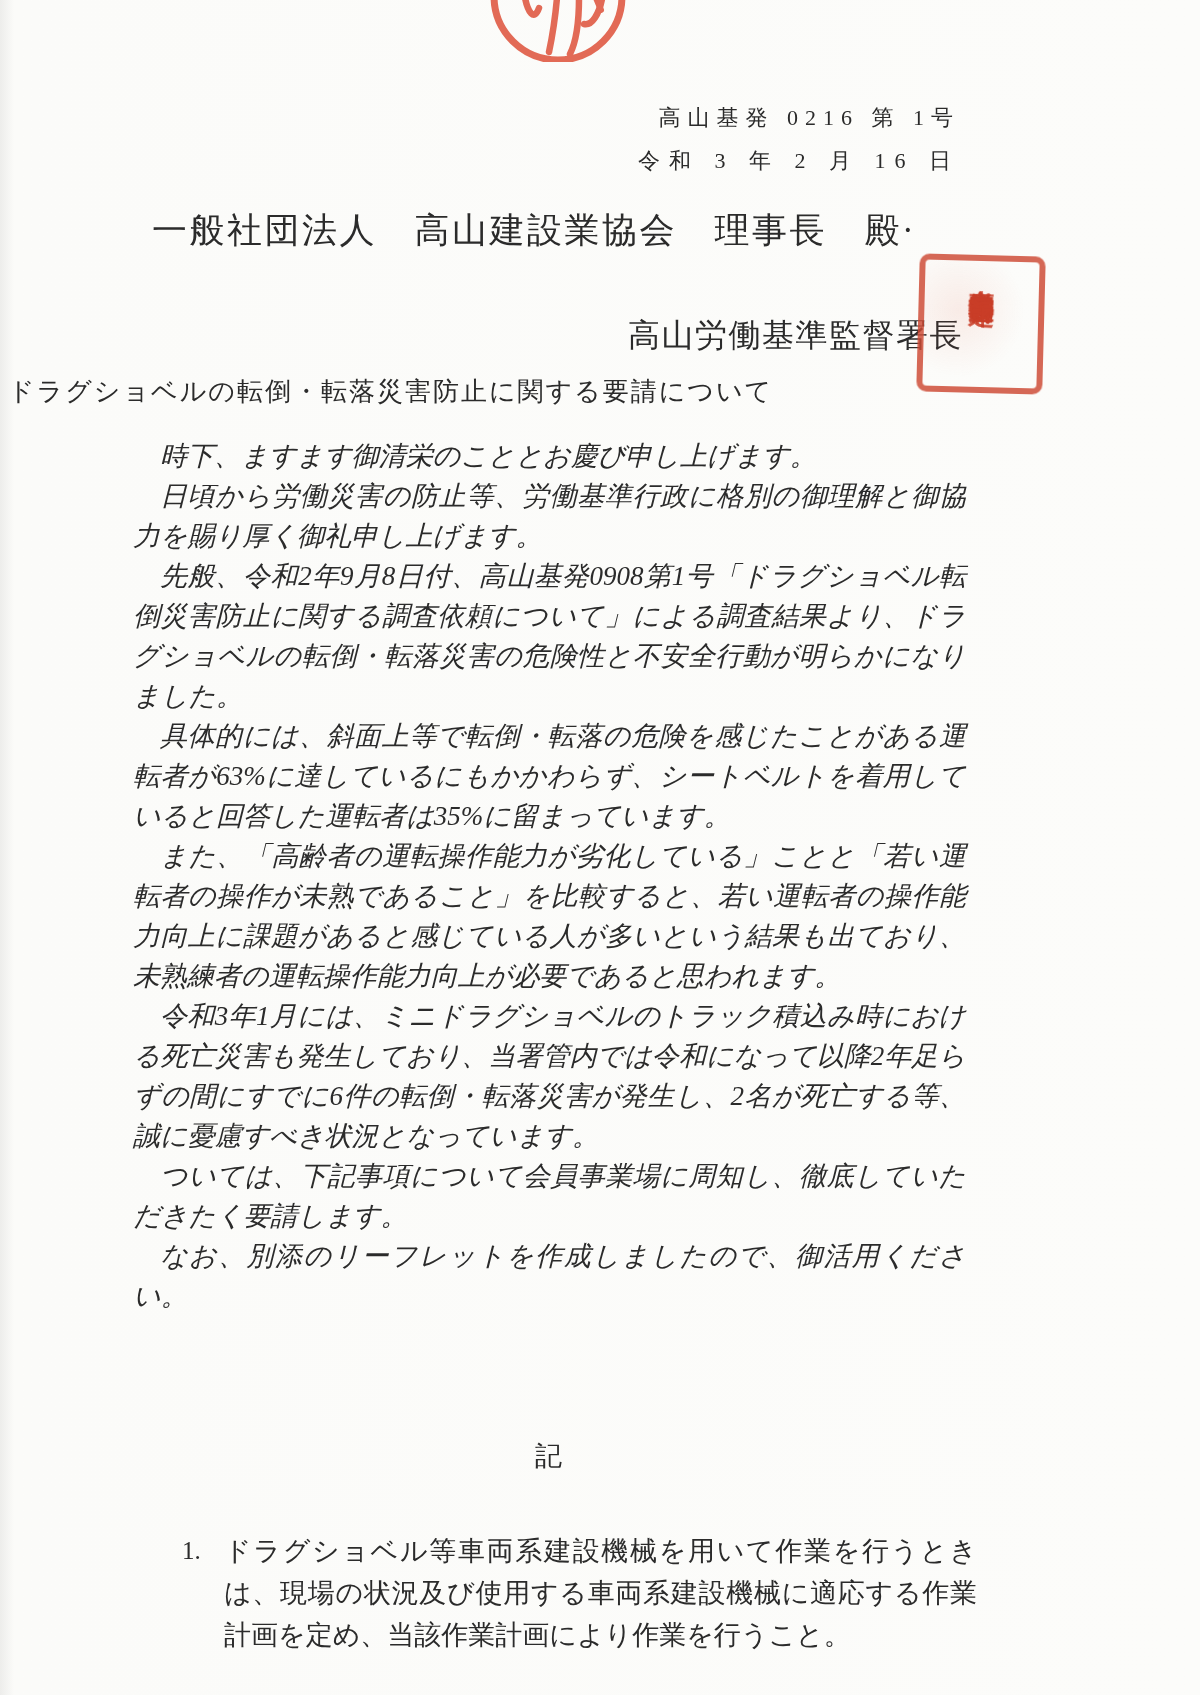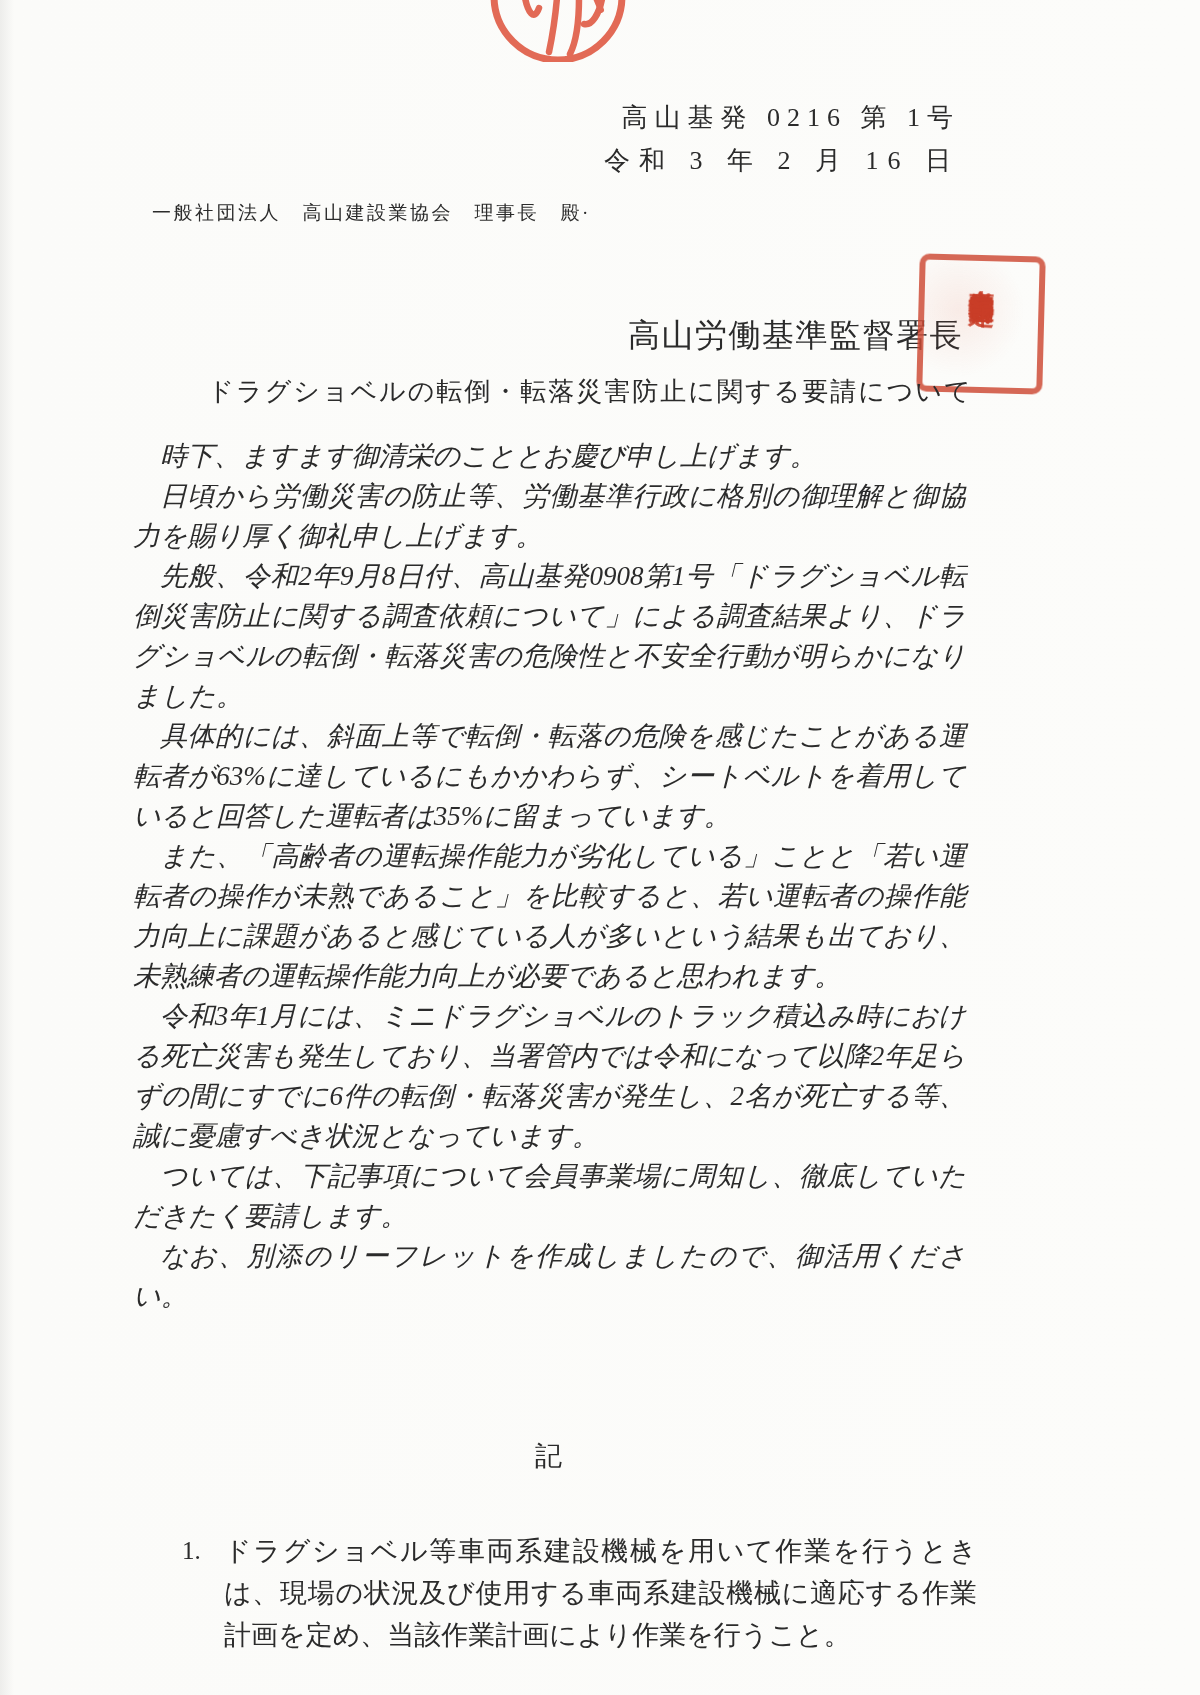--- a/index.html
+++ b/index.html
@@ -16,29 +16,29 @@
     overflow:hidden;
   }
   
   .top-stamp{
     position:absolute;left:478px;top:-4px;width:160px;height:66px;
     opacity:.88;filter:blur(.4px);
   }
   
   .hdr{
     position:absolute;top:96px;right:240px;
-    text-align:right;font-size:26px;line-height:43px;
+    text-align:right;font-size:22px;line-height:43px;
     white-space:nowrap;
   }
   .hdr .docno{letter-spacing:7px;}
   .hdr .date{letter-spacing:9px;margin-left:37px;}
   
   .addressee{
-    position:absolute;top:200px;left:152px;
-    font-size:19px;letter-spacing:2.5px;white-space:nowrap;
+    position:absolute;top:207px;left:152px;
+    font-size:35px;letter-spacing:2.5px;white-space:nowrap;
   }
   
   .sender{
     position:absolute;top:314px;left:628px;
     font-size:32px;letter-spacing:1.5px;white-space:nowrap;
   }
   
   .seal{
     position:absolute;left:918px;top:255px;
     width:114px;height:126px;
@@ -52,22 +52,22 @@
   }
   .seal-text{
     writing-mode:vertical-rl;
     height:110px;
     font-size:26px;line-height:35px;letter-spacing:1px;
     color:rgba(200,62,40,.88);
     font-weight:bold;
   }
   
   .title{
-    position:absolute;top:374px;left:16px;width:1148px;
-    text-align:center;font-size:26px;letter-spacing:2px;
+    position:absolute;top:374px;left:8px;width:1148px;
+    font-size:26px;letter-spacing:2px;
     white-space:nowrap;
   }
   
   .body{
     position:absolute;top:436px;left:133px;width:833px;
     font-size:27px;line-height:40px;
     text-align:justify;
   }
   .body p{margin:0;text-indent:1em;font-style:italic;}
   

